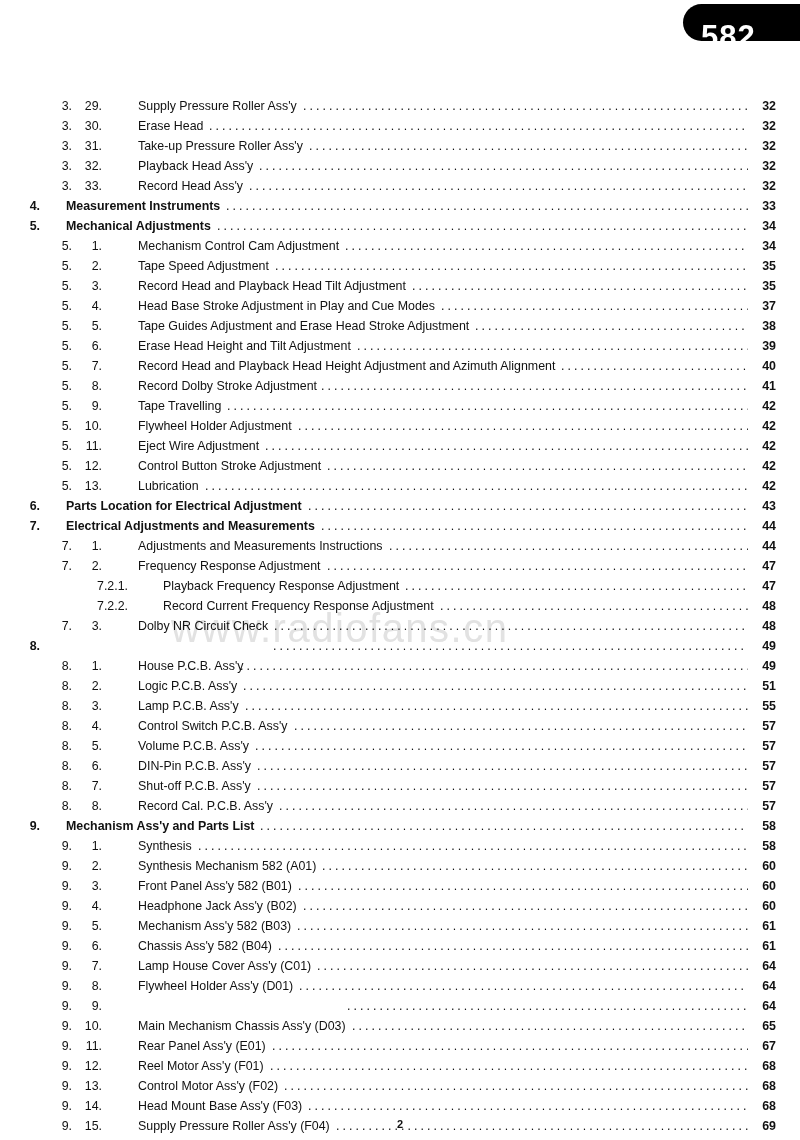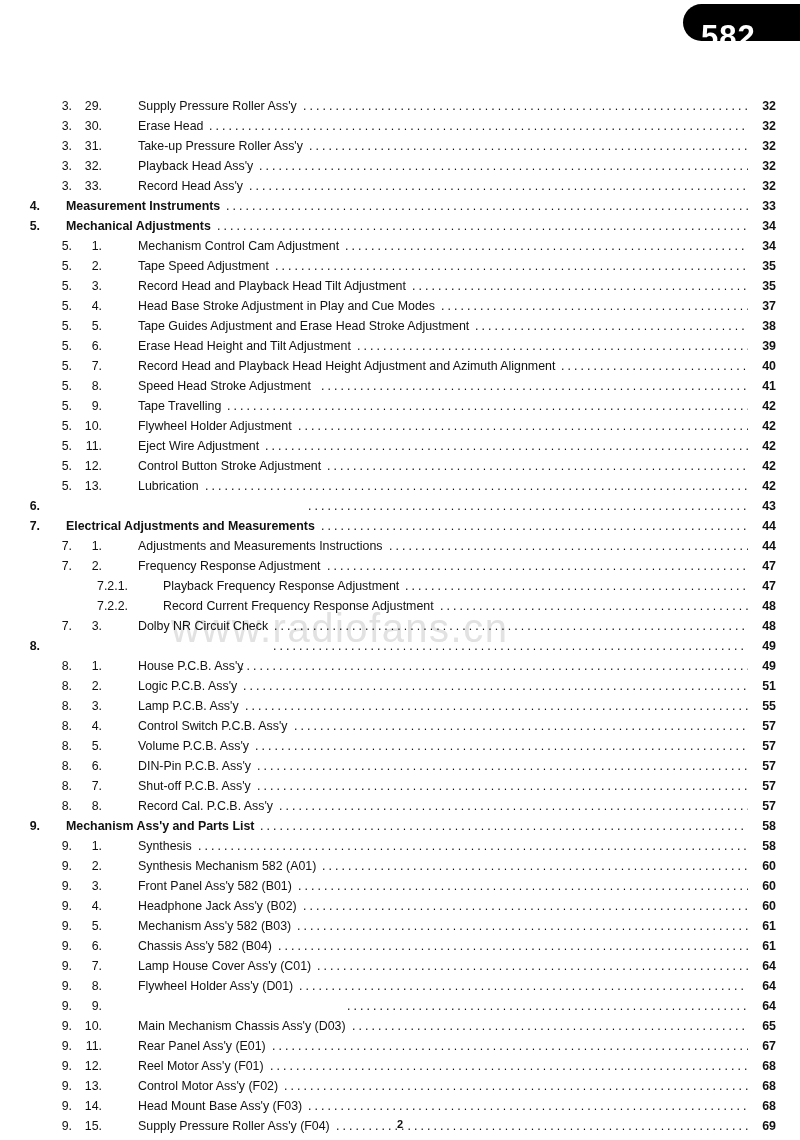--- a/index.html
+++ b/index.html
@@ -228,21 +228,21 @@
     <div class="toc-row lvl2">
       <span class="num-a">5.</span>
       <span class="num-b">7.</span>
       <span class="title">Record Head and Playback Head Height Adjustment and Azimuth Alignment</span>
       <span class="leader" style="left: 561px; width: 187px;">.......................................................................................................................</span>
       <span class="page">40</span>
     </div>
     <div class="toc-row lvl2">
       <span class="num-a">5.</span>
       <span class="num-b">8.</span>
-      <span class="title">Speed Head Stroke Adjustment</span>
+      <span class="title">Record Dolby Stroke Adjustment</span>
       <span class="leader" style="left: 321px; width: 427px;">.......................................................................................................................</span>
       <span class="page">41</span>
     </div>
     <div class="toc-row lvl2">
       <span class="num-a">5.</span>
       <span class="num-b">9.</span>
       <span class="title">Tape Travelling</span>
       <span class="leader" style="left: 227px; width: 521px;">.......................................................................................................................</span>
       <span class="page">42</span>
     </div>
@@ -269,20 +269,21 @@
     </div>
     <div class="toc-row lvl2">
       <span class="num-a">5.</span>
       <span class="num-b">13.</span>
       <span class="title">Lubrication</span>
       <span class="leader" style="left: 205px; width: 543px;">.......................................................................................................................</span>
       <span class="page">42</span>
     </div>
     <div class="toc-row lvl1">
       <span class="num-a">6.</span>
+      <span class="title">Parts Location for Electrical Adjustment</span>
       <span class="leader" style="left: 308px; width: 440px;">.......................................................................................................................</span>
       <span class="page">43</span>
     </div>
     <div class="toc-row lvl1">
       <span class="num-a">7.</span>
       <span class="title">Electrical Adjustments and Measurements</span>
       <span class="leader" style="left: 321px; width: 427px;">.......................................................................................................................</span>
       <span class="page">44</span>
     </div>
     <div class="toc-row lvl2">

